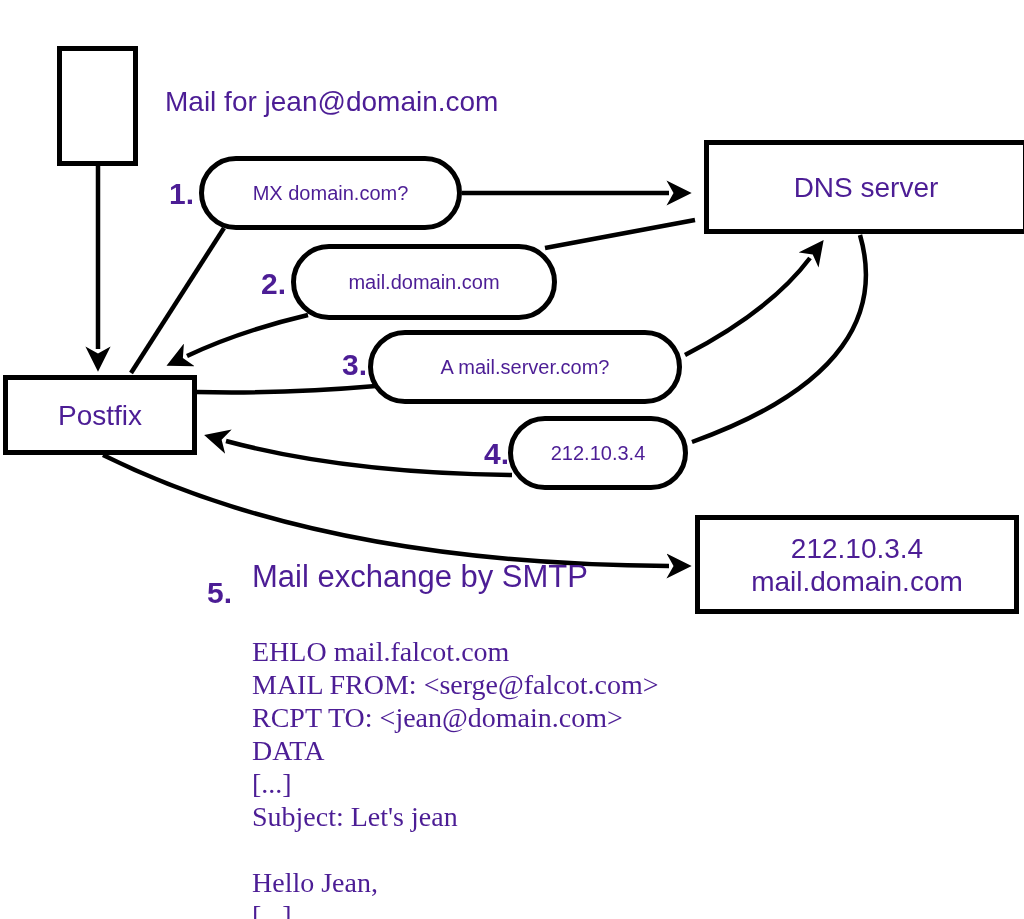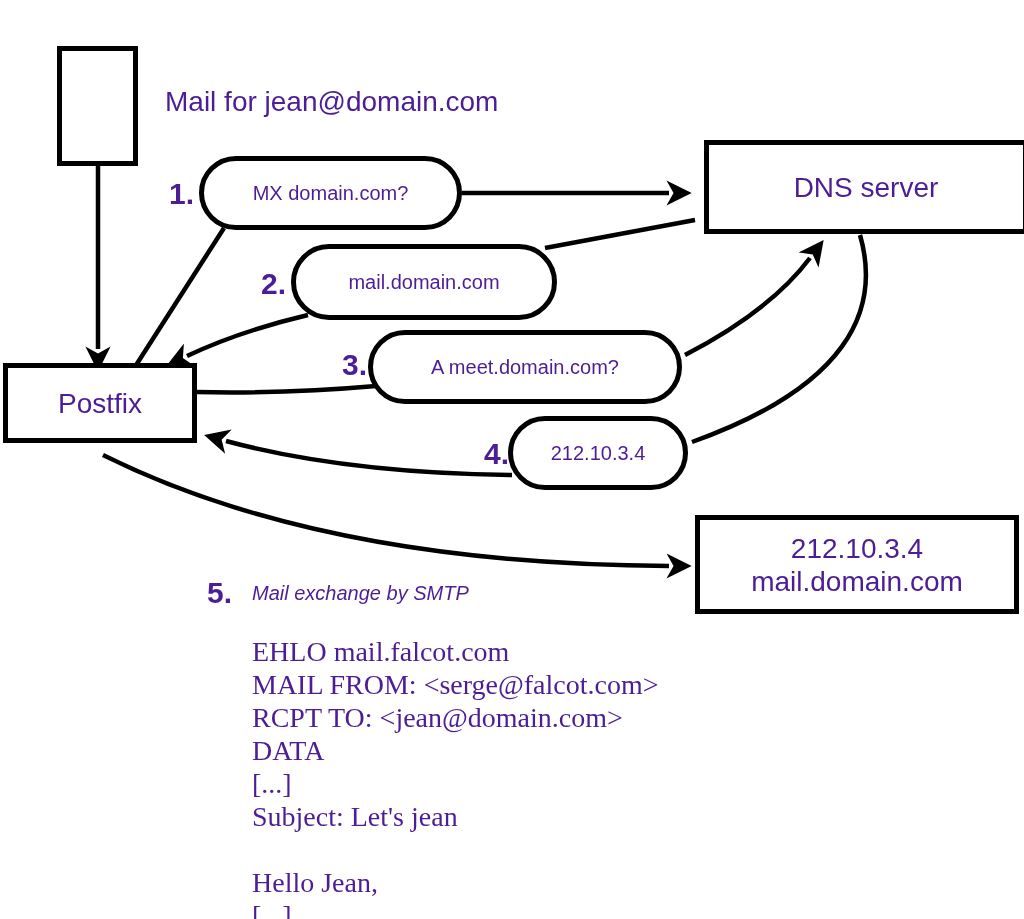--- a/index.html
+++ b/index.html
@@ -51,25 +51,24 @@
     white-space: nowrap;
   }
   .note {
     position: absolute;
     font-size: 28px;
     line-height: 28px;
     white-space: nowrap;
   }
   .step5-label {
     position: absolute;
-    left: 252px; top: 536px;
-    font-size: 20px;
+    left: 252px; top: 520px;
+    font-size: 31px;
     line-height: 28px;
     white-space: nowrap;
-    font-style: italic;
   }
   .smtp {
     position: absolute;
     left: 252px; top: 592px;
     font-size: 28px;
   }
   .smtp-line {
     height: 33px;
     line-height: 33px;
     white-space: pre;
@@ -96,21 +95,21 @@
     <path d="M 685 312 Q 770 268 810 215" marker-end="url(#arrow)"></path>
     <path d="M 860 192 C 882 268 846 344 692 399"></path>
     <path d="M 512 432 Q 345 430 226 398" marker-end="url(#arrow)"></path>
     <path d="M 103 412 C 250 485 440 522 669 523" marker-end="url(#arrow)"></path>
   </svg>
 
   <div class="node" style="left:57px; top:3px; width:81px; height:120px;"></div>
 
   <div class="note" style="left:165px; top:45px;">Mail for jean@domain.com</div>
 
-  <div class="node" style="left:3px; top:320px; width:194px; height:80px;">
+  <div class="node" style="left:3px; top:332px; width:194px; height:80px;">
     <span>Postfix</span>
   </div>
 
   <div class="node" style="left:704px; top:97px; width:324px; height:94px;">
     <span>DNS server</span>
   </div>
 
   <div class="node" style="left:695px; top:472px; width:324px; height:99px;">
     <span>212.10.3.4</span>
     <span>mail.domain.com</span>
@@ -121,21 +120,21 @@
     <span>MX domain.com?</span>
   </div>
 
   <span class="num" style="left:261px; top:226px;">2.</span>
   <div class="pill" style="left:291px; top:201px; width:266px; height:76px;">
     <span>mail.domain.com</span>
   </div>
 
   <span class="num" style="left:342px; top:307px;">3.</span>
   <div class="pill" style="left:368px; top:287px; width:314px; height:74px;">
-    <span>A meet.domain.com?</span>
+    <span>A mail.server.com?</span>
   </div>
 
   <span class="num" style="left:484px; top:396px;">4.</span>
   <div class="pill" style="left:508px; top:373px; width:180px; height:74px;">
     <span>212.10.3.4</span>
   </div>
 
   <span class="num" style="left:207px; top:535px;">5.</span>
   <div class="step5-label">Mail exchange by SMTP</div>
 

